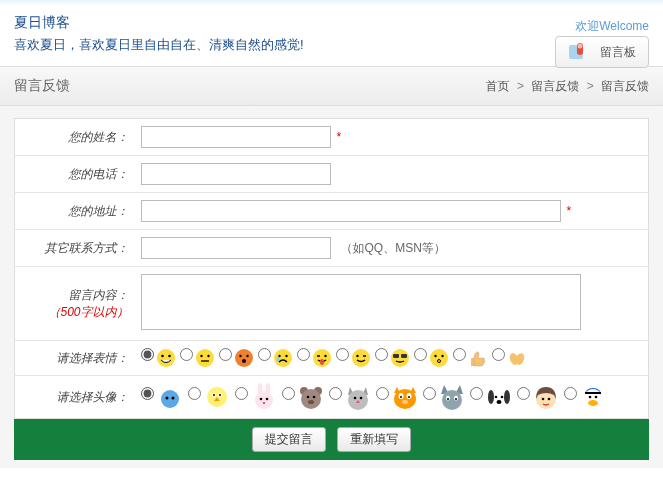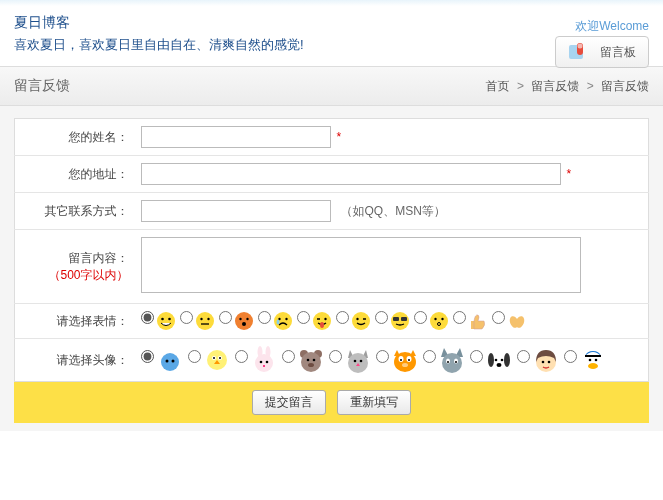--- a/index.html
+++ b/index.html
@@ -16,33 +16,33 @@
 .tbtn { display: flex; align-items: center; gap: 12px; padding: 5px 12px; background: linear-gradient(to bottom, #fff, #f0f0f0); border: 1px solid #ccc; border-radius: 4px; cursor: pointer; font-size: 12px; color: #555; text-align: right; }
 .tbtn .ico { width: 20px; height: 20px; display: inline-block; }
 .nav-strip { margin-top: 12px; background: linear-gradient(to bottom, #f8f8f8, #ececec); border-top: 1px solid #ddd; border-bottom: 1px solid #ddd; padding: 10px 14px; display: flex; justify-content: space-between; align-items: center; }
 .nav-strip .page-title { font-size: 14px; color: #666; }
 .breadcrumb { font-size: 12px; color: #555; }
 .breadcrumb .sep { margin: 0 4px; color: #888; }
 .form-wrap { background: #f5f5f5; padding: 12px 14px 8px 14px; }
 .form-table { width: 100%; background: #fff; border: 1px solid #ddd; border-collapse: collapse; }
 .form-table td { border-bottom: 1px solid #e5e5e5; padding: 7px 6px; vertical-align: middle; }
 .form-table tr:last-child td { border-bottom: none; }
-.label-cell { width: 120px; text-align: right; color: #444; padding-right: 10px; vertical-align: top; padding-top: 10px; }
+.label-cell { width: 120px; text-align: right; color: #444; padding-right: 10px; vertical-align: top; padding-top: 10px; font-style: italic; }
 .label-cell .sub { color: #d00; margin-top: 32px; }
 .val-cell input[type=text] { height: 22px; border: 1px solid #bbb; padding: 0 4px; font-size: 12px; }
 .val-cell textarea { width: 440px; height: 56px; border: 1px solid #bbb; resize: none; font-size: 12px; padding: 2px; }
 .w-sm { width: 190px; }
 .w-lg { width: 420px; }
 .req { color: #d00; margin-left: 6px; }
 .hint { color: #666; margin-left: 10px; margin-top: 28px; }
 .radio-row { display: flex; gap: 4px; align-items: center; flex-wrap: wrap; }
 .radio-row input[type=radio] { margin-right: 2px; accent-color: #555; }
 .emoji-slot { width: 20px; height: 20px; display: inline-block; vertical-align: middle; }
 .avatar-slot { width: 28px; height: 28px; display: inline-block; vertical-align: middle; }
-.btn-row { text-align: center; padding: 8px 0; background: #fde047; }
+.btn-row { text-align: center; padding: 8px 0; background: #15803d; }
 .fbtn { display: inline-block; padding: 3px 12px; margin: 0 4px; background: linear-gradient(to bottom, #fff, #e9e9e9); border: 1px solid #aaa; border-radius: 3px; cursor: pointer; font-size: 12px; color: #333; }
 </style>
 </head>
 <body>
 
 <div class="page">
   <div class="top-bar"></div>
   <div class="header">
     <div class="title-area">
       <div class="site-title">夏日博客</div>
@@ -77,20 +77,24 @@
   </div>
 
   <div class="form-wrap">
     <table class="form-table">
       <tbody>
           <tr>
         <td class="label-cell">您的姓名：</td>
         <td class="val-cell"><input type="text" class="w-sm" style=""><span class="req">*</span></td>
       </tr>
       <tr>
+        <td class="label-cell">您的电话：</td>
+        <td class="val-cell"><input type="text" class="w-sm" style=""></td>
+      </tr>
+      <tr>
         <td class="label-cell">您的地址：</td>
         <td class="val-cell"><input type="text" class="w-lg" style=""><span class="req">*</span></td>
       </tr>
       <tr>
         <td class="label-cell">其它联系方式：</td>
         <td class="val-cell"><input type="text" class="w-sm" style=""><span class="hint">（如QQ、MSN等）</span></td>
       </tr>
       <tr>
         <td class="label-cell">
           <span>留言内容：</span><br>

